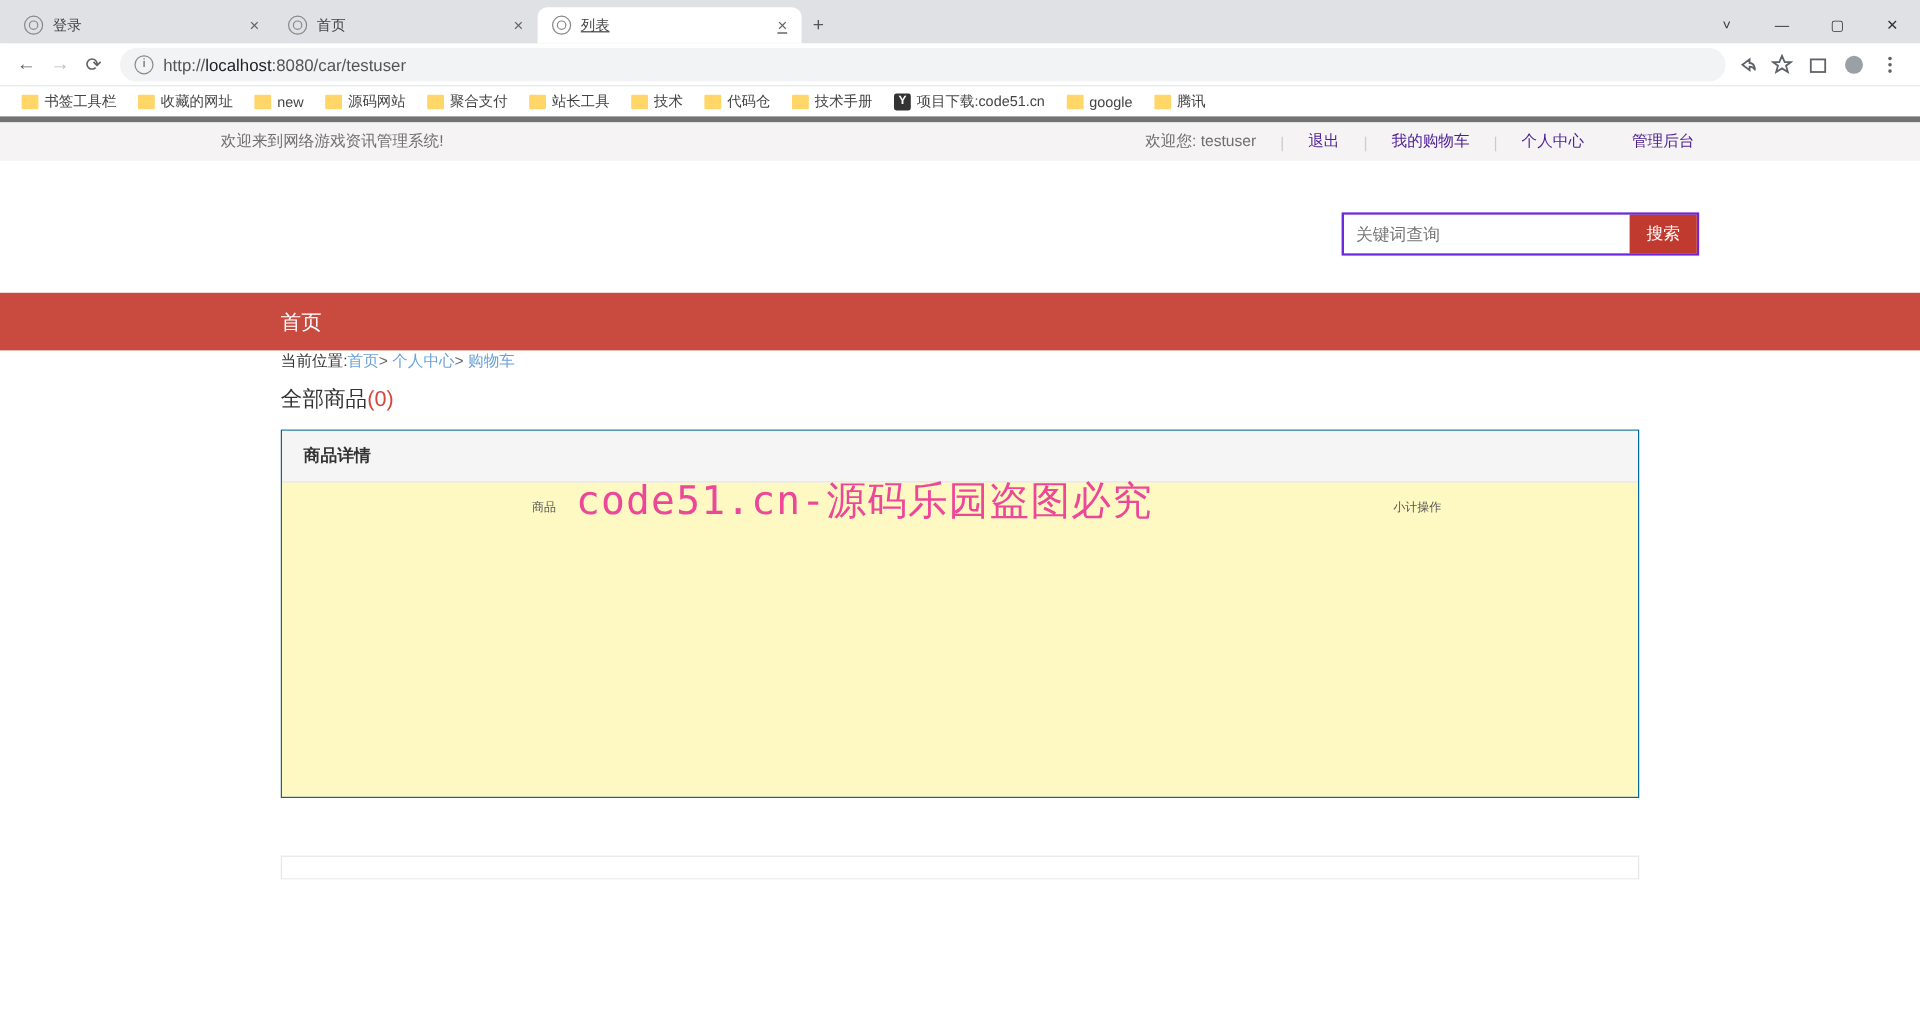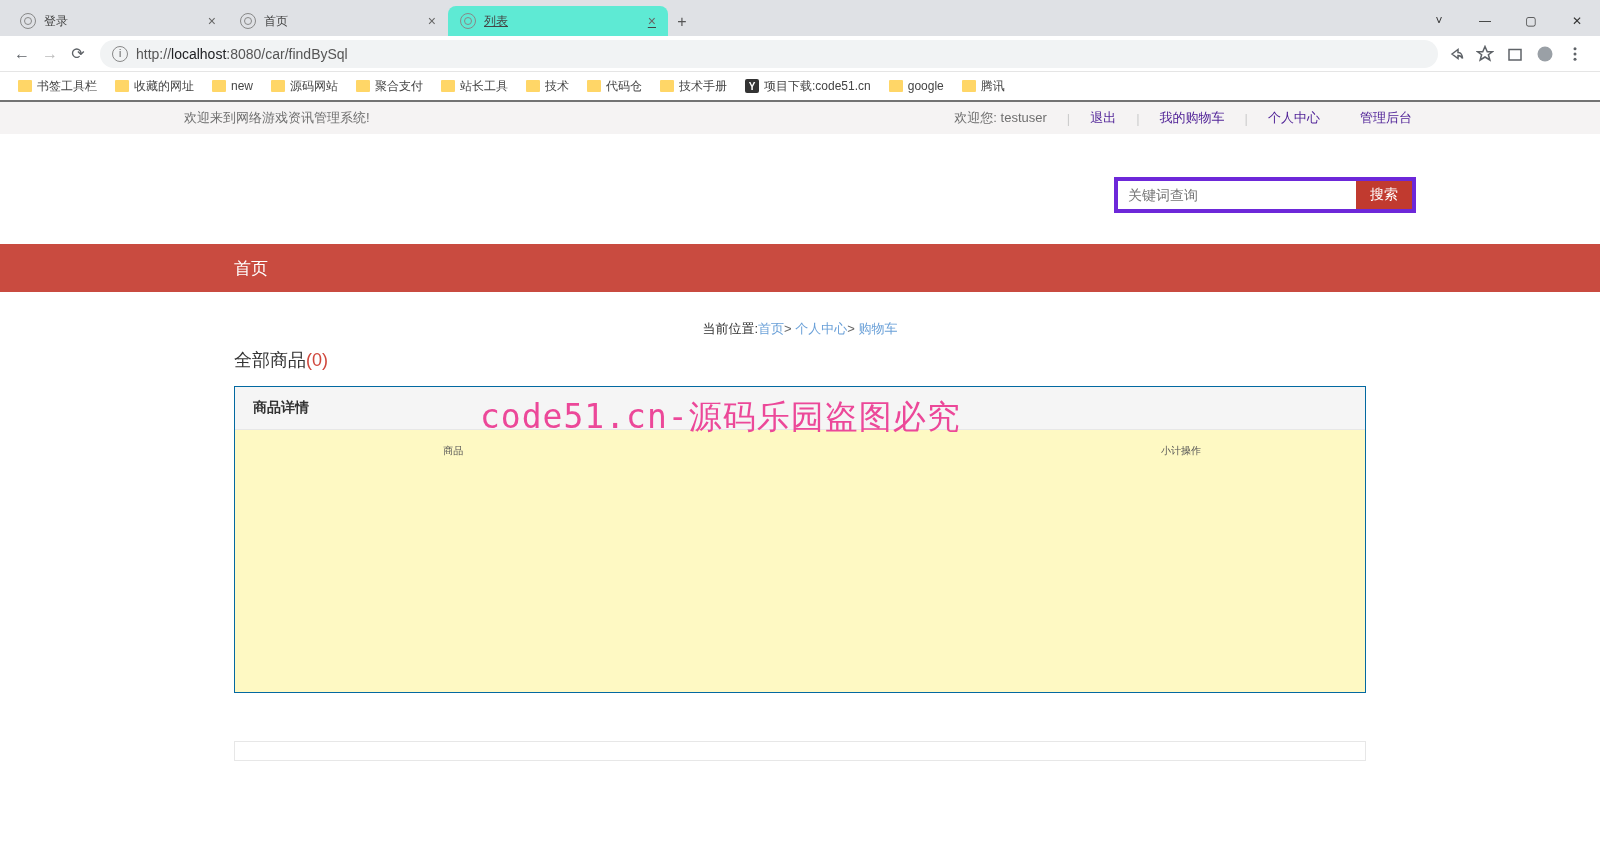--- a/index.html
+++ b/index.html
@@ -2,60 +2,60 @@
 <html><head>
 <meta charset="utf-8">
 <style>
 * { margin: 0; padding: 0; box-sizing: border-box; }
 body { font-family: "Microsoft YaHei", Arial, sans-serif; font-size: 13px; color: #333; background: #fff; width: 1600px; }
 
 
 .browser-chrome { background: #dfe1e5; }
 .tab-strip { display: flex; align-items: flex-end; height: 36px; padding-left: 8px; padding-top: 6px; }
 .tab { display: flex; align-items: center; padding: 0 12px; height: 30px; min-width: 220px; background: #dfe1e5; border-radius: 8px 8px 0 0; font-size: 12px; color: #444; position: relative; }
-.tab.active { background: #5eead4; text-decoration: underline; }
+.tab.active { background: #ffffff; text-decoration: underline; }
 .tab .favicon { width: 16px; height: 16px; margin-right: 8px; border: 1px solid #888; border-radius: 50%; display: flex; align-items: center; justify-content: center; }
 .tab .favicon::before { content: ""; width: 6px; height: 6px; border: 1px solid #888; border-radius: 50%; position: absolute; }
 .tab .close { margin-left: auto; color: #666; font-size: 14px; cursor: pointer; }
 .new-tab { width: 28px; height: 28px; display: flex; align-items: center; justify-content: center; color: #555; font-size: 16px; }
 .window-controls { margin-left: auto; display: flex; }
 .win-btn { width: 46px; height: 30px; display: flex; align-items: center; justify-content: center; color: #333; font-size: 12px; }
 
 .addr-bar { background: #fff; height: 36px; display: flex; align-items: center; padding: 0 8px; border-bottom: 1px solid #e5e5e5; }
 .nav-btn { width: 28px; height: 28px; display: flex; align-items: center; justify-content: center; color: #5f6368; font-size: 16px; }
 .nav-btn.disabled { color: #bbb; }
 .url-box { flex: 1; height: 28px; background: #f1f3f4; border-radius: 14px; display: flex; align-items: center; padding: 0 12px; margin: 0 8px; font-size: 14px; color: #555; }
 .url-box .info-icon { width: 16px; height: 16px; border: 1px solid #888; border-radius: 50%; display: flex; align-items: center; justify-content: center; font-size: 10px; margin-right: 8px; }
 .url-box .url-host { color: #202124; font-weight: 500; }
 .addr-right { display: flex; align-items: center; gap: 12px; padding-right: 8px; }
 .addr-icon { width: 18px; height: 18px; color: #5f6368; }
 
-.bookmarks-bar { background: #fff; height: 30px; display: flex; align-items: center; padding: 0 12px; gap: 6px; border-bottom: 2px solid #737373; }
+.bookmarks-bar { background: #fff; height: 30px; display: flex; align-items: center; padding: 0 12px; gap: 6px; border-bottom: 5px solid #737373; }
 .bookmark { display: flex; align-items: center; gap: 5px; padding: 2px 6px; font-size: 12px; color: #444; }
 .folder-icon { width: 14px; height: 12px; background: #ffd667; border-radius: 1px; }
 .bookmark .text-icon { width: 14px; height: 14px; background: #333; color: #fff; font-size: 10px; font-weight: bold; display: flex; align-items: center; justify-content: center; border-radius: 2px; }
 
 
 .top-bar { background: #f5f3f3; height: 32px; display: flex; align-items: center; padding: 0 184px 0 184px; font-size: 13px; color: #6f6f6f; }
 .top-bar .welcome { }
 .top-bar .right { margin-left: auto; display: flex; align-items: center; gap: 0; }
 .top-bar .right .seg { padding: 0 4px; }
 .top-bar .right .divider { color: #ccc; padding: 0 16px; }
 .top-bar .right a { color: #4c1d95; text-decoration: none; }
 
 .search-row { height: 110px; display: flex; align-items: center; justify-content: flex-end; padding-right: 184px; }
-.search-box { display: flex; border: 4px solid #6d28d9; height: 36px; margin-top: 11px; }
+.search-box { display: flex; border: 2px solid #6d28d9; height: 36px; margin-top: 11px; }
 .search-box input { border: none; outline: none; width: 238px; padding: 0 10px; font-size: 14px; }
 .search-box button { border: none; background: #c13a2f; color: #fff; width: 56px; font-size: 14px; cursor: pointer; }
 
 .nav-bar { background: #c94b40; height: 48px; display: flex; align-items: center; padding-left: 234px; }
 .nav-bar a { color: #fff; font-size: 17px; text-decoration: none; }
 
 .content { width: 1132px; margin: 0 auto; }
-.breadcrumb { padding: 28px 0 10px 0; font-size: 13px; color: #666; text-align: center; }
+.breadcrumb { padding: 0 0 10px 0; font-size: 13px; color: #666; }
 .breadcrumb .current { color: #333; font-weight: 500; }
 .breadcrumb a { color: #6aa0d8; text-decoration: none; }
 
 .all-goods { font-size: 18px; color: #333; padding-bottom: 14px; }
 .all-goods .count { color: #d0473c; }
 
 .cart-table { border: 1px solid #0369a1; background: #fef9c3; }
 .cart-header { background: #f5f5f5; padding: 12px 18px; font-weight: 600; font-size: 14px; border-bottom: 1px solid #e7e7e7; }
 .cart-cols { display: flex; padding: 14px 18px; font-size: 10px; color: #555; }
 .cart-cols .col-product { width: 410px; text-align: center; }
@@ -111,21 +111,21 @@
   </div>
 
   <div class="addr-bar">
     <div class="nav-btn">←</div>
     <div class="nav-btn disabled">→</div>
     <div class="nav-btn">⟳</div>
     <div class="url-box">
       <span class="info-icon">i</span>
       <span>http://</span>
         <span class="url-host">localhost</span>
-        <span>:8080/car/findBySql</span>
+        <span>:8080/car/testuser</span>
     </div>
     <div class="addr-right">
       <span class="addr-icon"><svg viewBox="0 0 24 24" fill="none" stroke="#5f6368" stroke-width="2">
             <path d="M8 12l8-6v4c6 0 6 8 6 8s-2-4-6-4v4l-8-6z"></path>
           </svg></span>
       <span class="addr-icon"><svg viewBox="0 0 24 24" fill="none" stroke="#5f6368" stroke-width="2">
             <path d="M12 2l3 7h7l-5.5 4 2 7-6.5-4-6.5 4 2-7L2 9h7z"></path>
           </svg></span>
       <span class="addr-icon"><svg viewBox="0 0 24 24" fill="none" stroke="#5f6368" stroke-width="2">
             <rect x="4" y="6" width="16" height="14"></rect>

